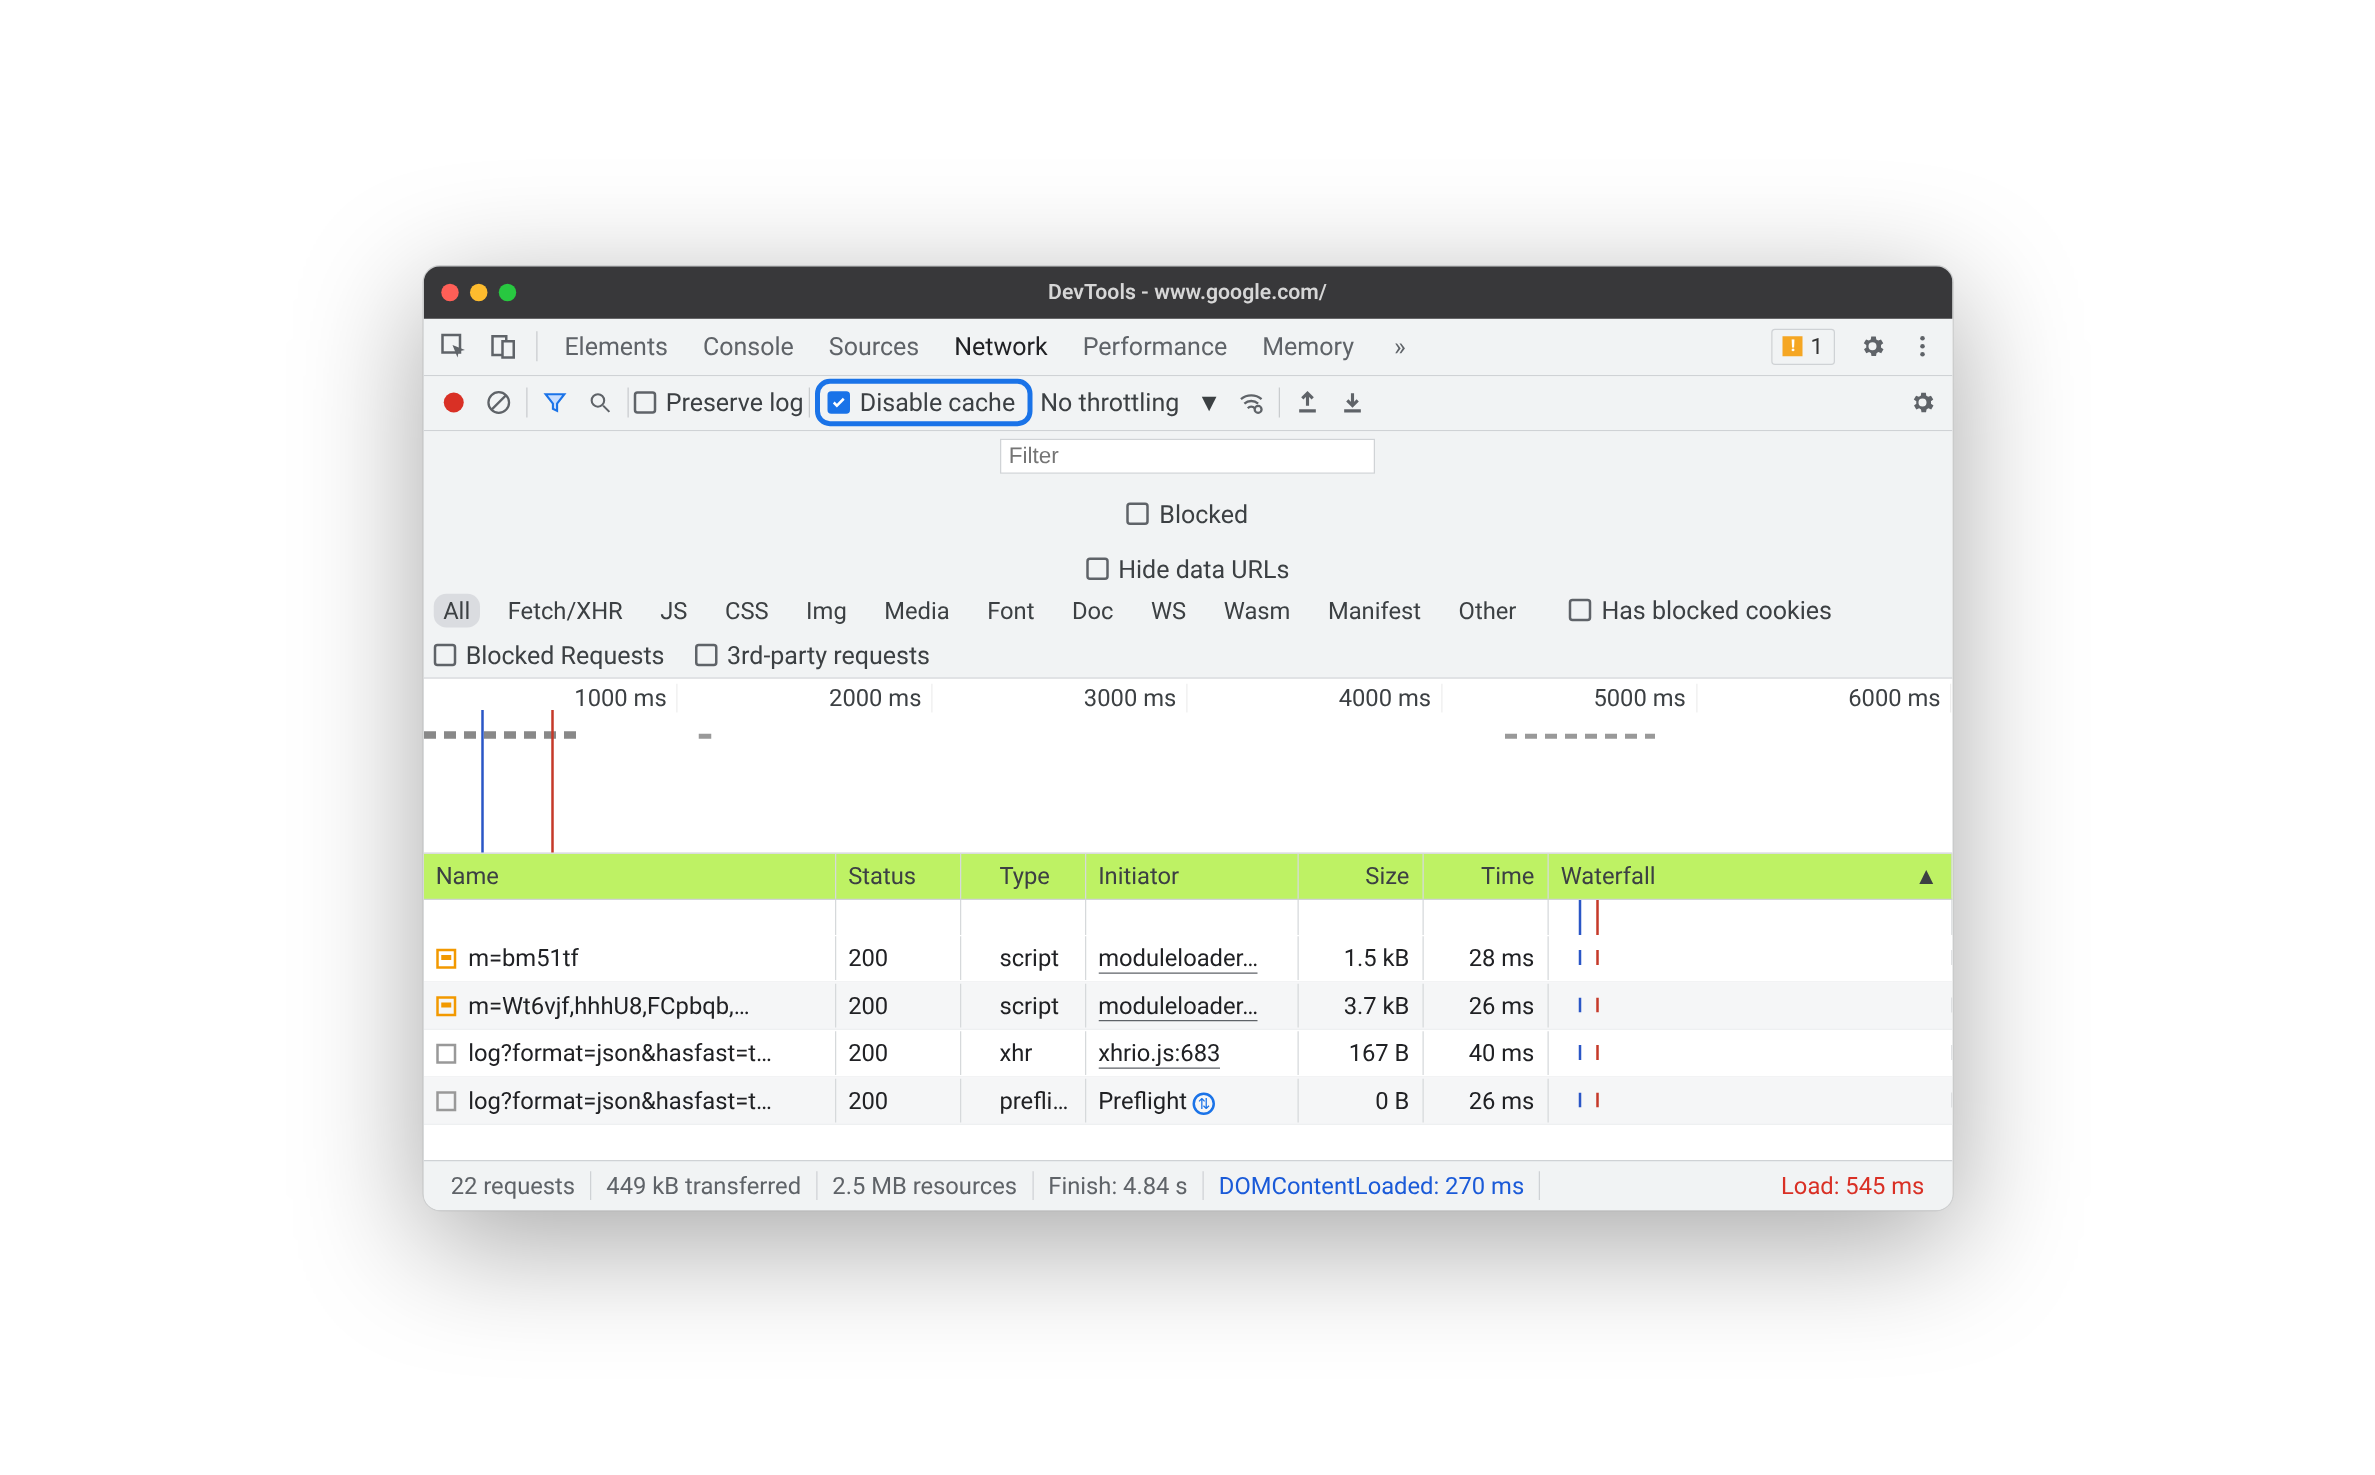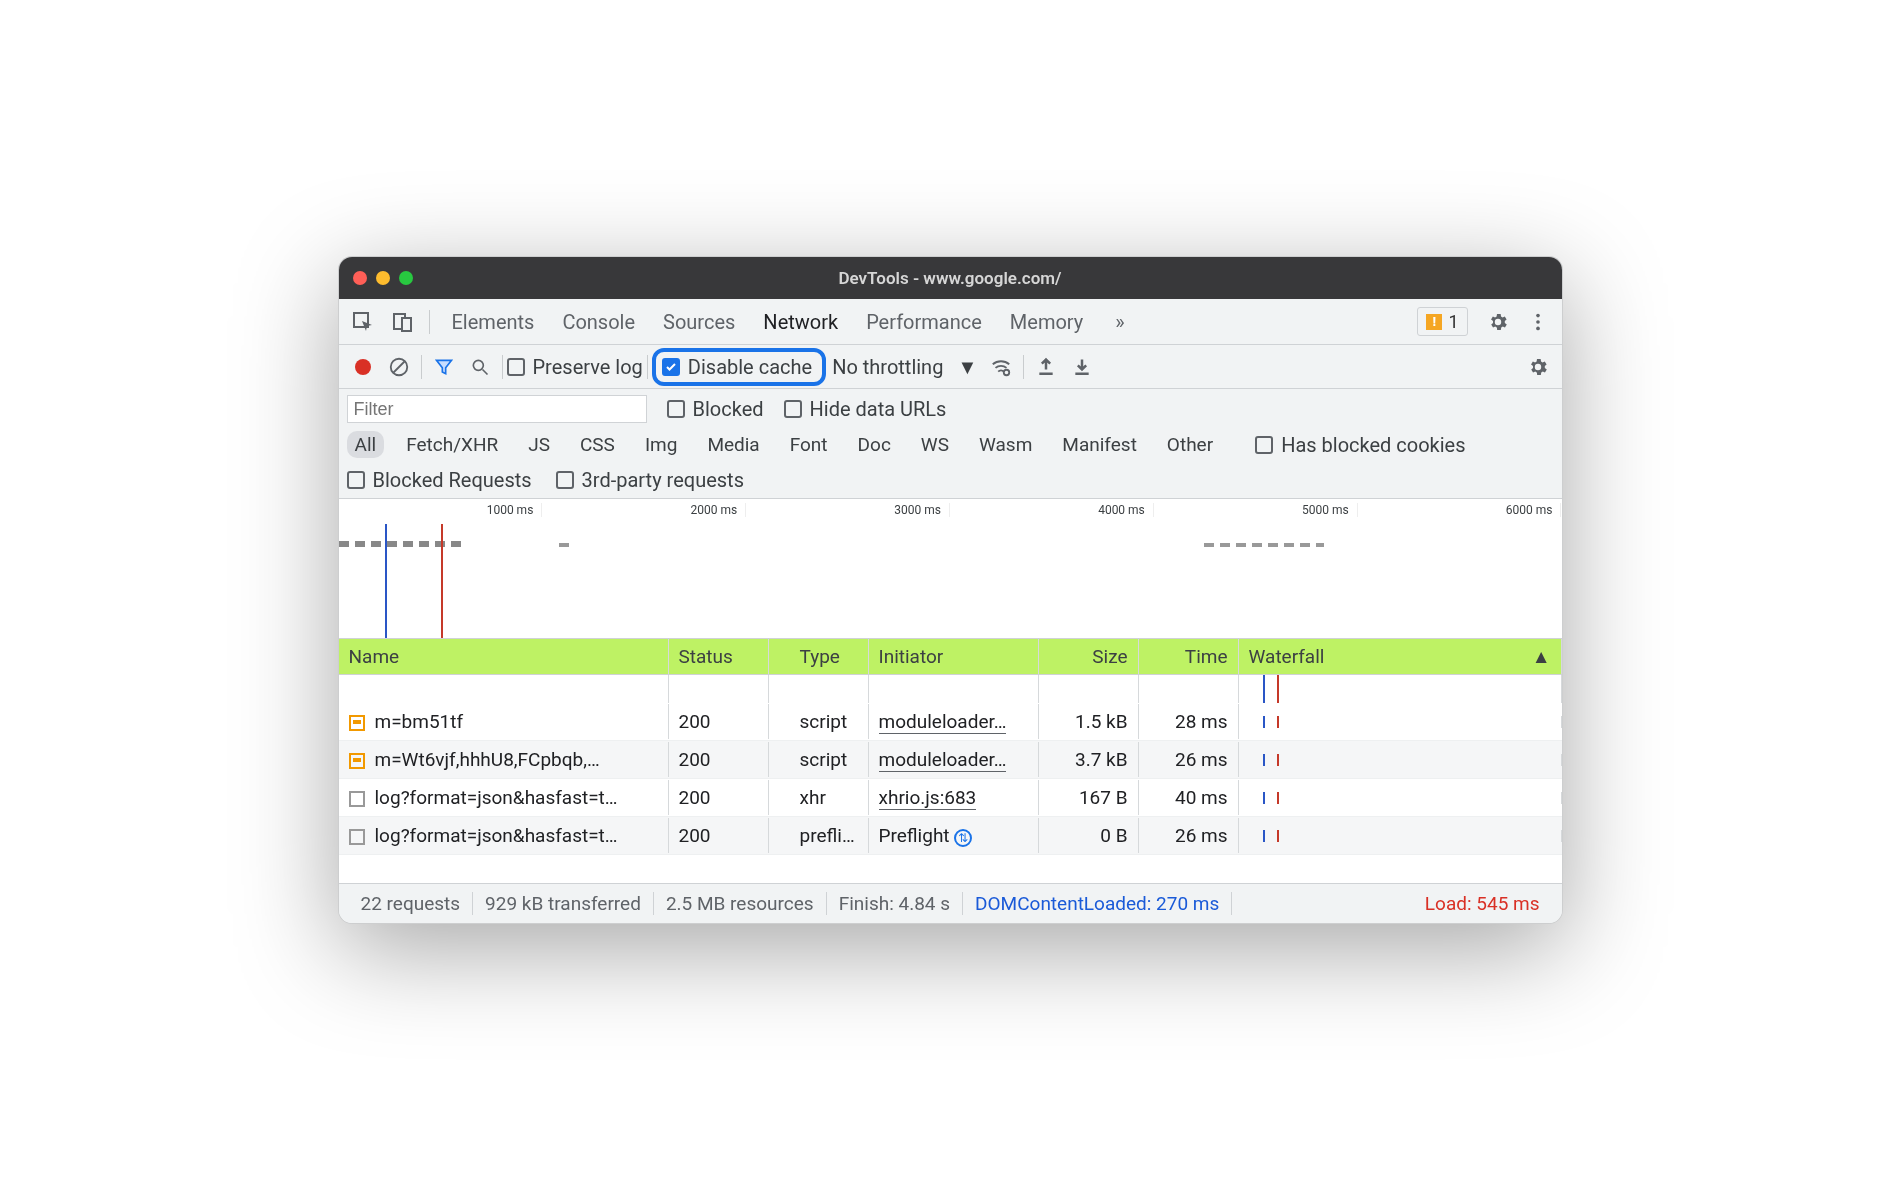--- a/index.html
+++ b/index.html
@@ -167,20 +167,21 @@
   .filterbar {
     background: #f1f3f4;
     border-bottom: 1px solid #cfd2d5;
     padding: 6px 8px;
   }
   .filter-row1 {
     display: flex;
     align-items: center;
     gap: 20px;
     margin-bottom: 8px;
+    flex-direction: column;
   }
   .filter-input {
     width: 300px;
     height: 28px;
     background: #fff;
     border: 1px solid #d0d3d6;
     font-size: 18px;
     padding: 0 6px;
     color: #5f6368;
   }
@@ -212,21 +213,21 @@
   .overview {
     height: 140px;
     background: #fff;
     border-bottom: 1px solid #cfd2d5;
     position: relative;
   }
   .ovr-labels {
     position: absolute;
     top: 4px; left: 0; right: 0;
     display: flex;
-    font-size: 12px;
+    font-size: 19px;
     color: #3c4043;
     align-items: center;
   }
   .ovr-labels > div {
     flex: 1;
     text-align: right;
     padding-right: 8px;
     border-right: 1px solid #eee;
   }
   .ovr-line-blue {
@@ -596,21 +597,21 @@
             <div class="td col-wf">
               <div class="wf-line-blue"></div>
               <div class="wf-line-red"></div>
             </div>
           </div>
         </div>
   </div>
 
   <div class="statusbar">
     <div>22 requests</div>
-    <div>929 kB transferred</div>
+    <div>449 kB transferred</div>
     <div>2.5 MB resources</div>
     <div>Finish: 4.84 s</div>
     <div class="dcl">DOMContentLoaded: 270 ms</div>
     <div class="load" style="margin-left:auto;">Load: 545 ms</div>
   </div>
 
 </div>
 </div>
 
 </body></html>

